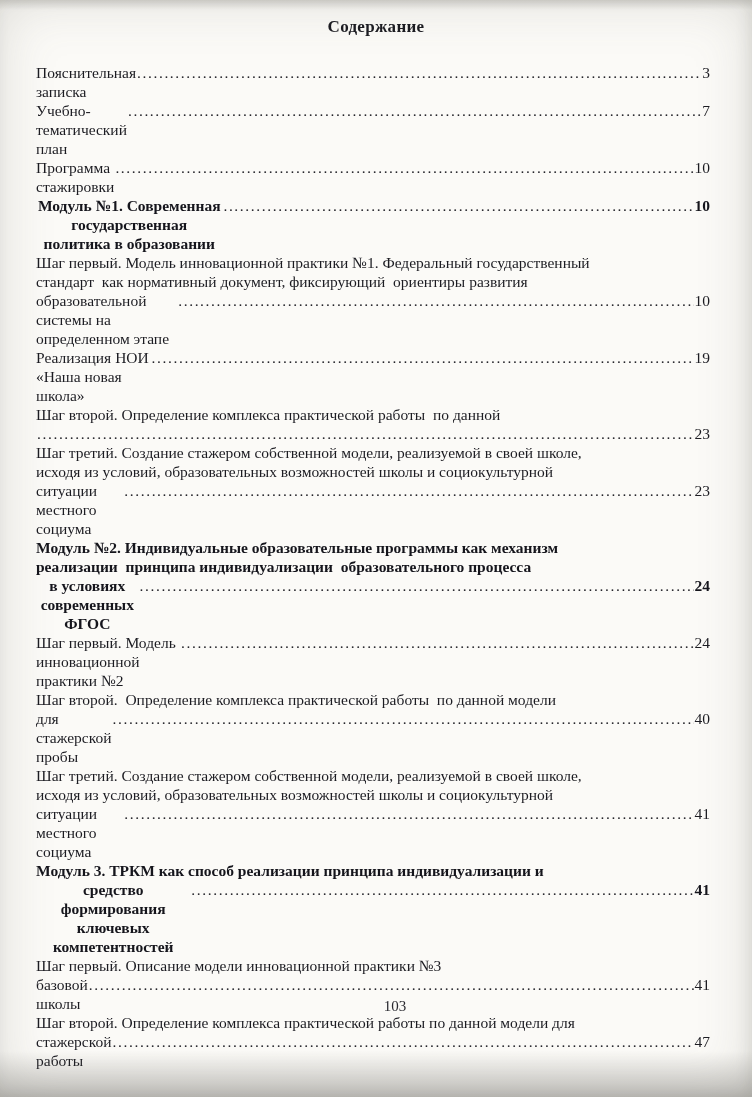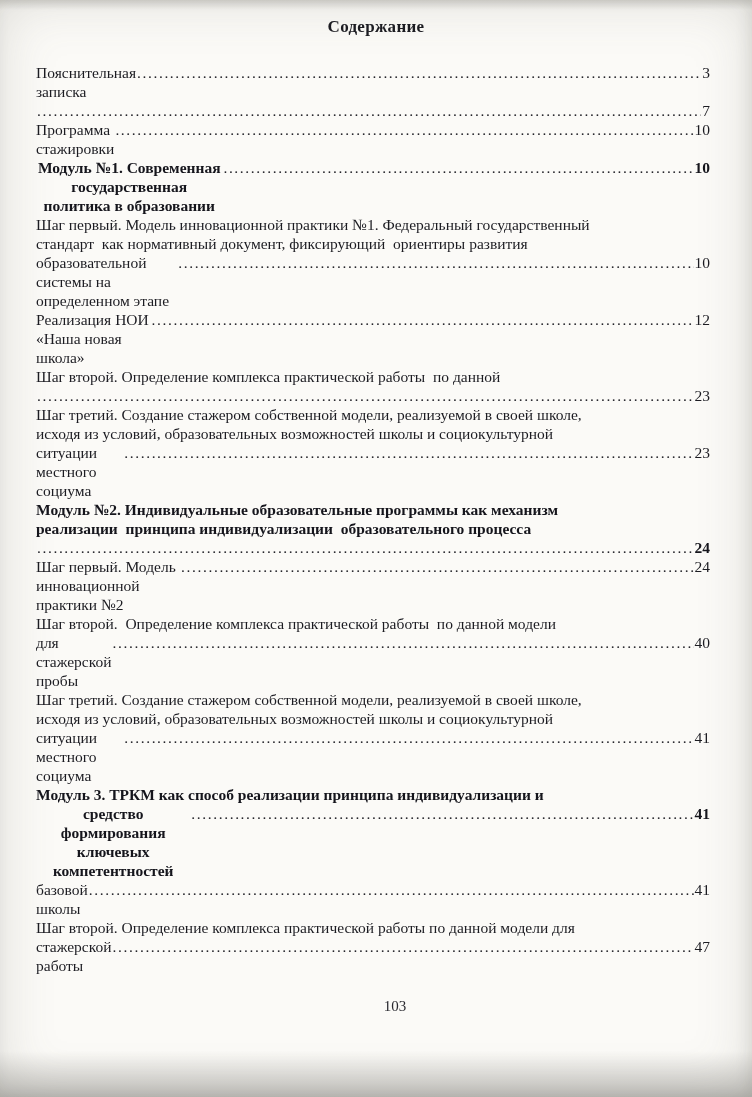--- a/index.html
+++ b/index.html
@@ -87,20 +87,21 @@
   <div class="toc">
       <div class="entry">
         <div class="line">
           <span class="txt">Пояснительная записка</span>
           <span class="leader">............................................................................................................................................................................................................................</span>
           <span class="pg">3</span>
         </div>
       </div>
       <div class="entry">
         <div class="line">
+          <span class="txt">Учебно-тематический план</span>
           <span class="leader">............................................................................................................................................................................................................................</span>
           <span class="pg">7</span>
         </div>
       </div>
       <div class="entry">
         <div class="line">
           <span class="txt">Программа стажировки</span>
           <span class="leader">............................................................................................................................................................................................................................</span>
           <span class="pg">10</span>
         </div>
@@ -122,21 +123,21 @@
         <div class="line">
           <span class="txt">образовательной системы на  определенном этапе</span>
           <span class="leader">............................................................................................................................................................................................................................</span>
           <span class="pg">10</span>
         </div>
       </div>
       <div class="entry">
         <div class="line">
           <span class="txt">Реализация НОИ «Наша новая школа»</span>
           <span class="leader">............................................................................................................................................................................................................................</span>
-          <span class="pg">12</span>
+          <span class="pg">19</span>
         </div>
       </div>
       <div class="entry">
         <div class="line">
           <span class="txt">Шаг второй. Определение комплекса практической работы  по данной</span>
         </div>
         <div class="line">
           <span class="leader">............................................................................................................................................................................................................................</span>
           <span class="pg">23</span>
         </div>
@@ -155,20 +156,21 @@
         </div>
       </div>
       <div class="entry bold">
         <div class="line">
           <span class="txt">Модуль №2. Индивидуальные образовательные программы как механизм</span>
         </div>
         <div class="line">
           <span class="txt">реализации  принципа индивидуализации  образовательного процесса</span>
         </div>
         <div class="line">
+          <span class="txt">в условиях современных ФГОС</span>
           <span class="leader">............................................................................................................................................................................................................................</span>
           <span class="pg">24</span>
         </div>
       </div>
       <div class="entry">
         <div class="line">
           <span class="txt">Шаг первый. Модель инновационной практики №2</span>
           <span class="leader">............................................................................................................................................................................................................................</span>
           <span class="pg">24</span>
         </div>
@@ -200,20 +202,23 @@
         <div class="line">
           <span class="txt">Модуль 3. ТРКМ как способ реализации принципа индивидуализации и</span>
         </div>
         <div class="line">
           <span class="txt">средство формирования ключевых компетентностей</span>
           <span class="leader">............................................................................................................................................................................................................................</span>
           <span class="pg">41</span>
         </div>
       </div>
       <div class="entry">
+        <div class="line">
+          <span class="txt">Шаг первый. Описание модели инновационной практики №3</span>
+        </div>
         <div class="line">
           <span class="txt">базовой школы</span>
           <span class="leader">............................................................................................................................................................................................................................</span>
           <span class="pg">41</span>
         </div>
       </div>
       <div class="entry">
         <div class="line">
           <span class="txt">Шаг второй. Определение комплекса практической работы по данной модели для</span>
         </div>

